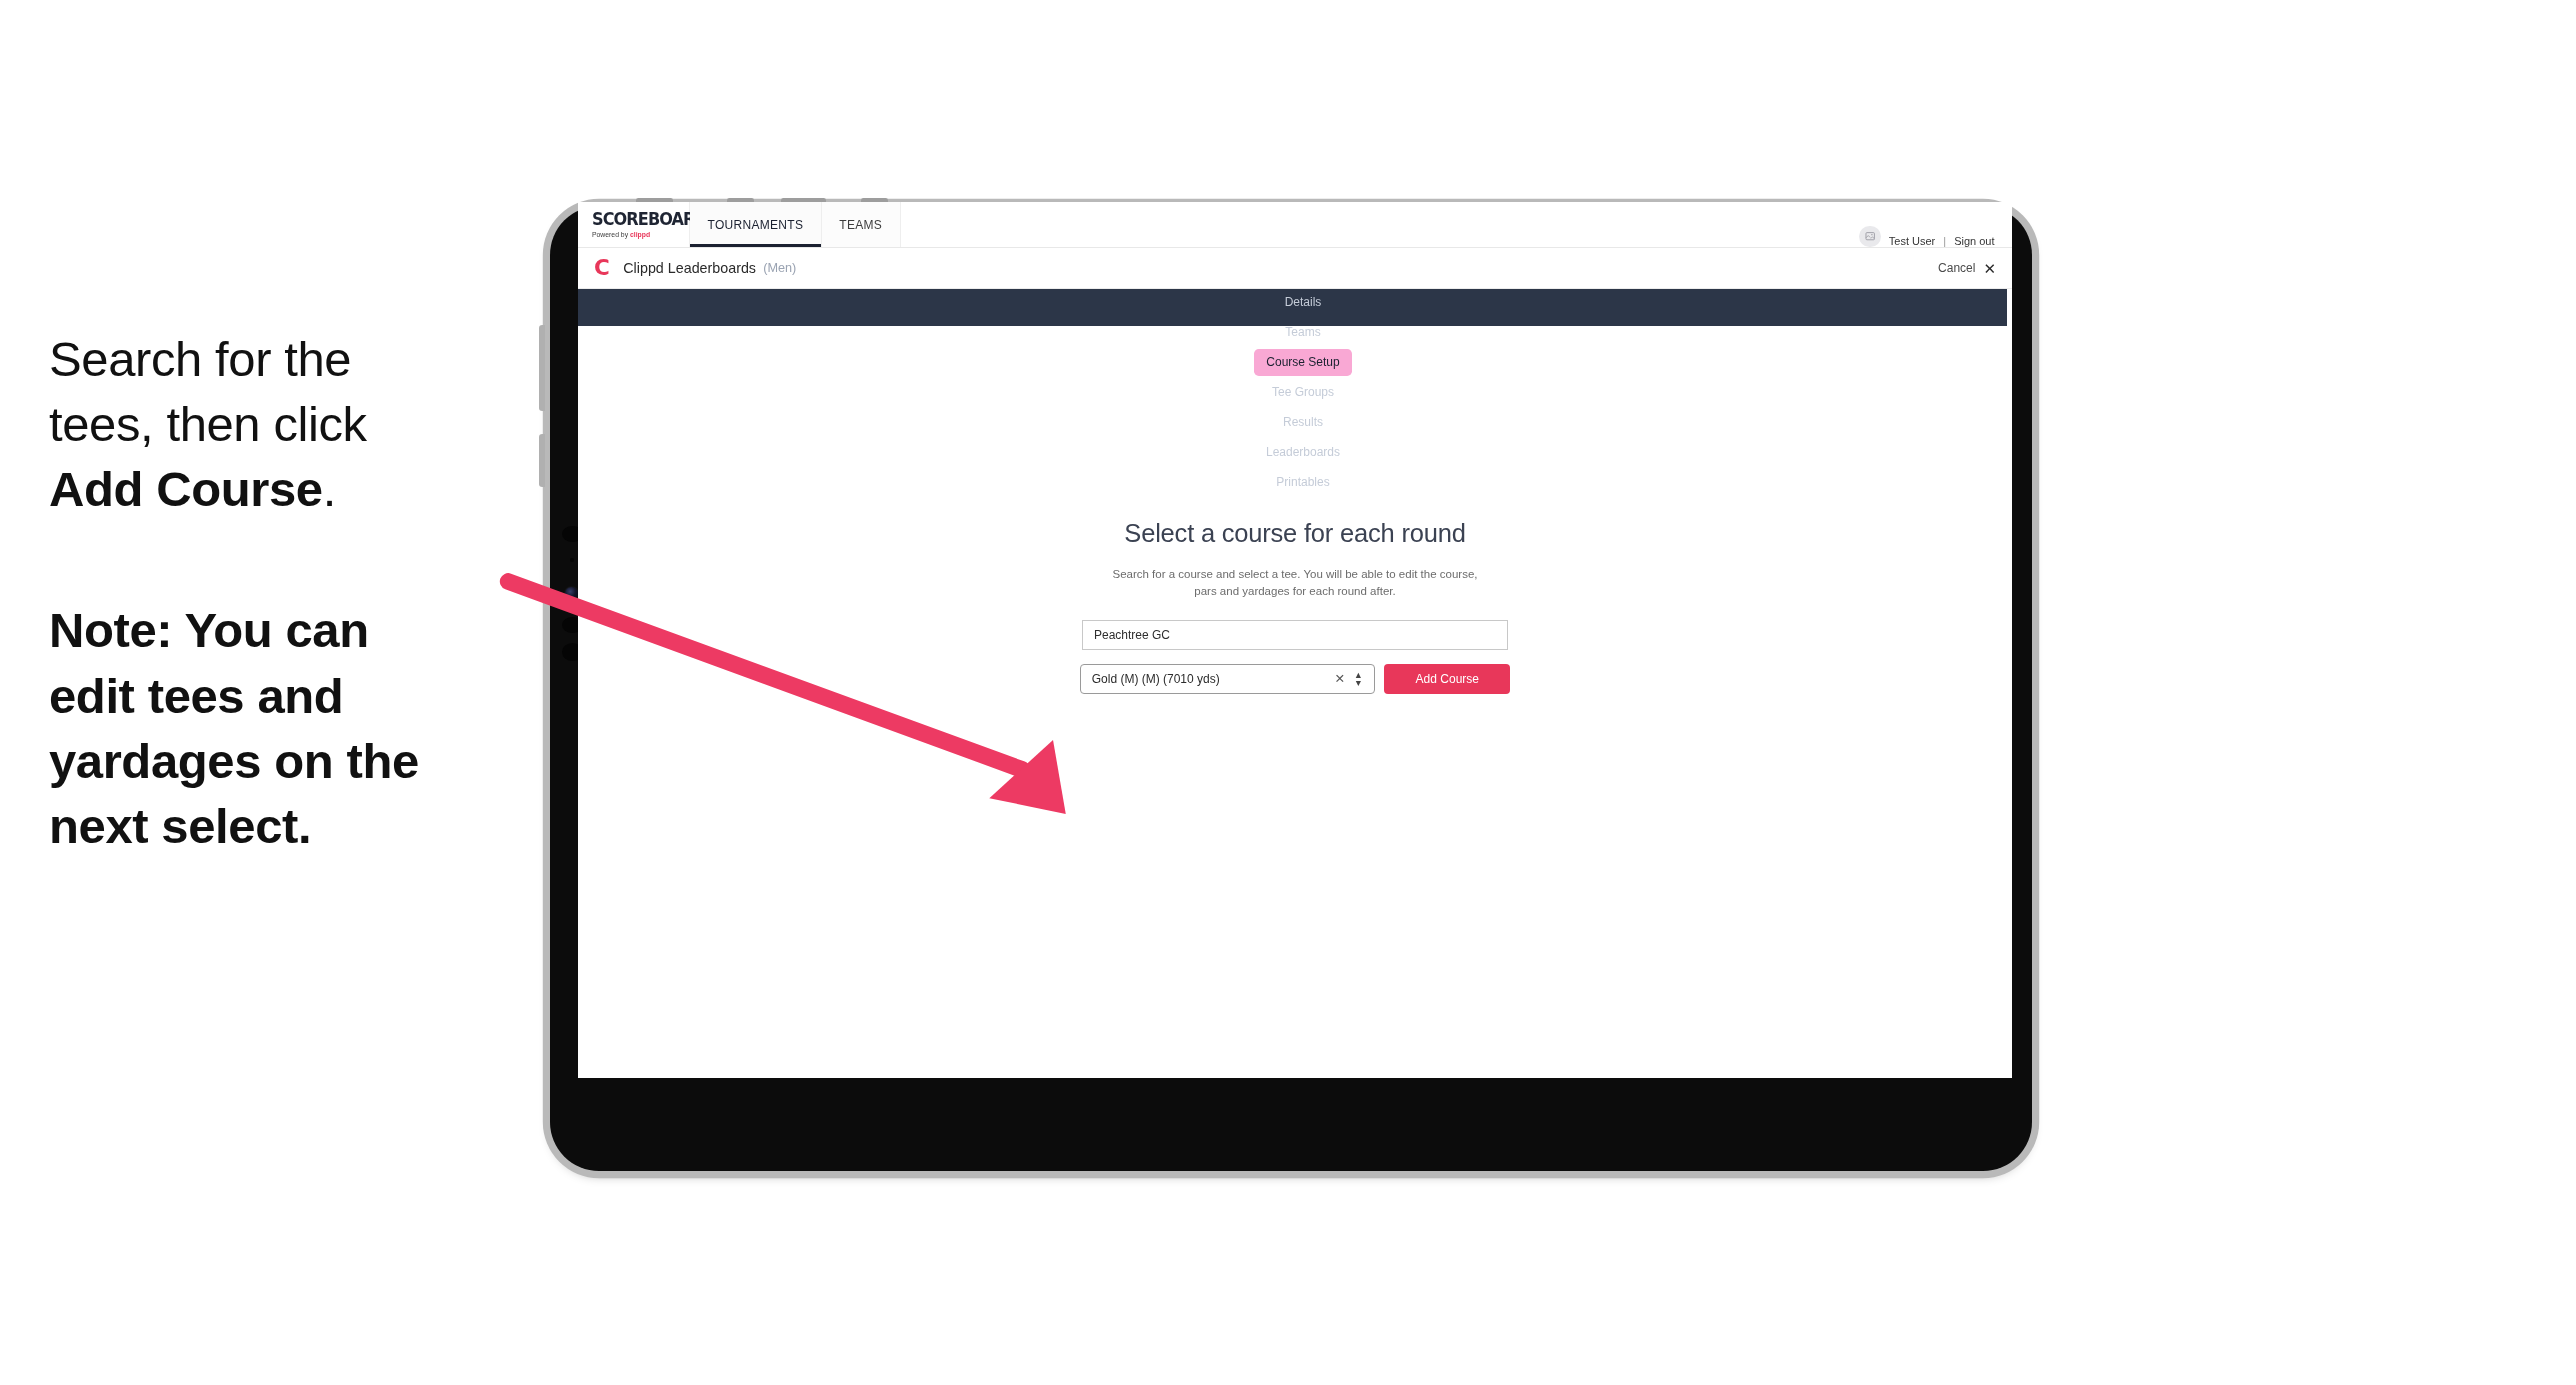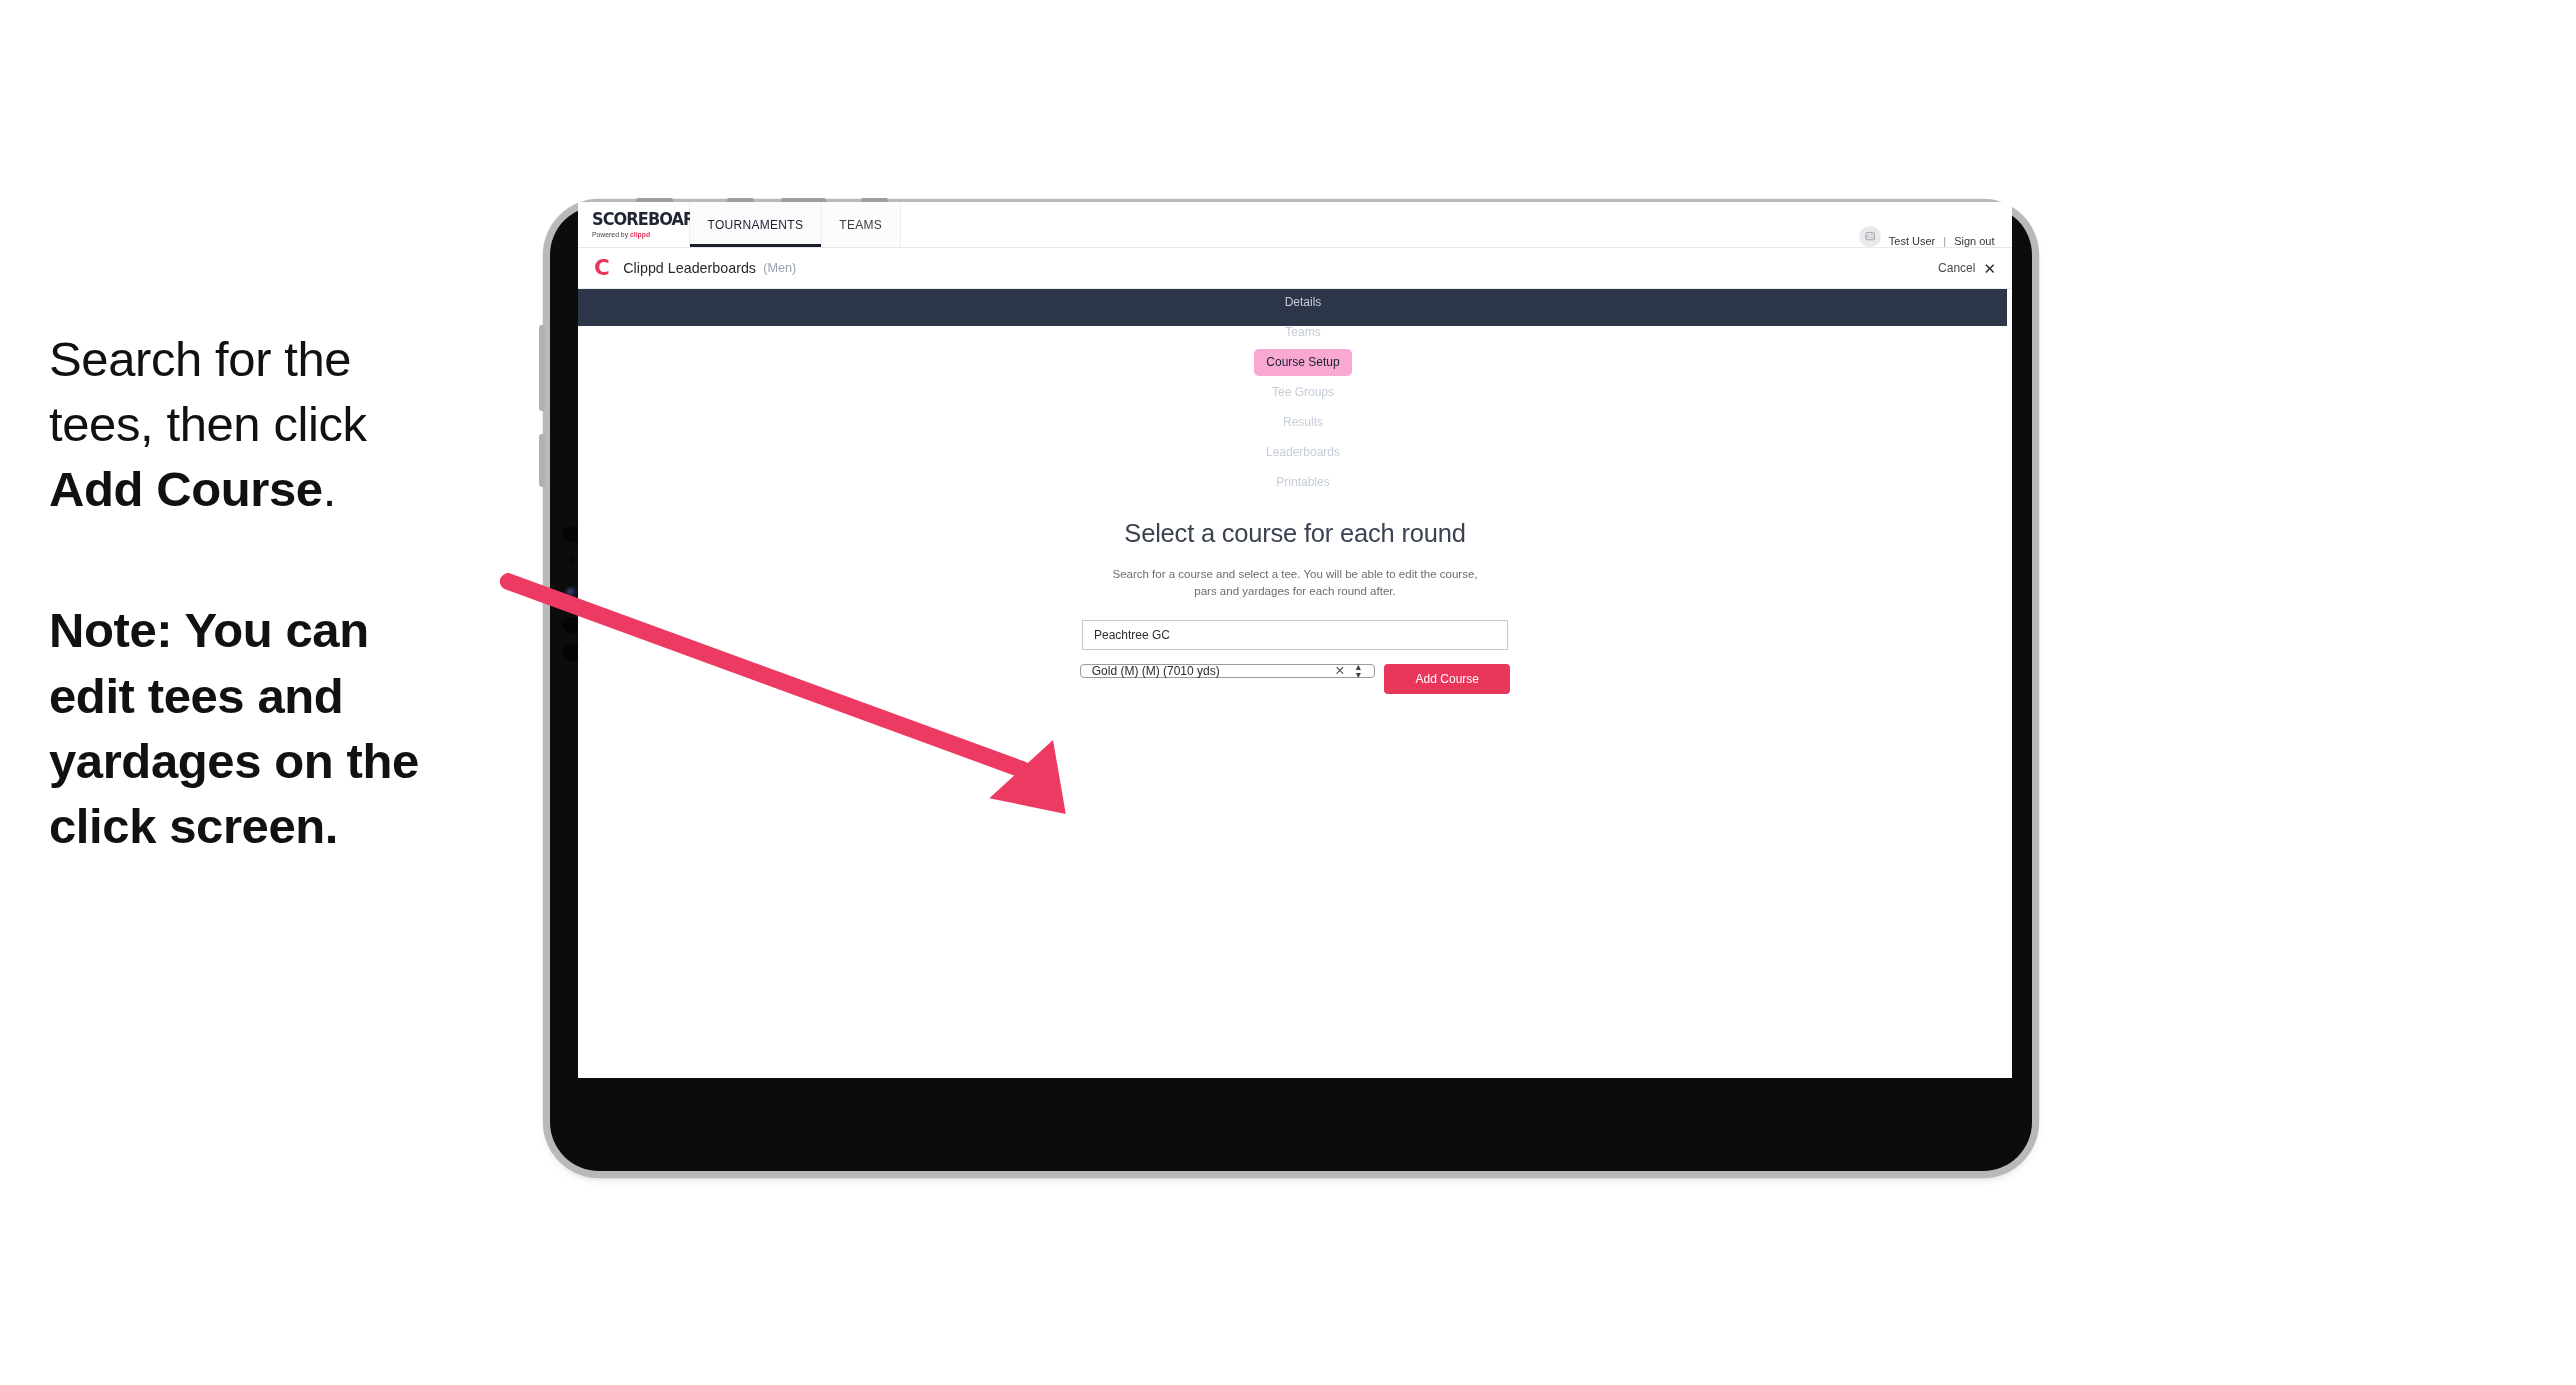--- a/index.html
+++ b/index.html
@@ -147,21 +147,21 @@
   .search-input {
     width:426px; height:30px; border:0.8px solid #c8c8c8; border-radius:0;
     background:#fff; font-size:12px; color:#2e2e2e; padding:0 11px;
     font-family:"Liberation Sans", sans-serif; text-align:left; display:block;
     margin:0 auto 14.3px;
   }
   .search-input::placeholder { color:#9e9e9e; }
 
   .row2 { display:flex; justify-content:center; gap:9.6px; }
   .tee-select {
-    position:relative; width:295px; height:14px; border:0.8px solid #9a9a9a;
+    position:relative; width:295px; height:30px; border:0.8px solid #9a9a9a;
     border-radius:4px; background:#fff; display:flex; align-items:center;
     padding:0 11px; cursor:pointer;
   }
   .tee-value { font-size:12px; color:#2b2b2b; }
   .tee-icons {
     margin-left:auto; display:flex; align-items:center; gap:8.8px;
   }
   .tee-clear { font-size:12.7px; color:#555; line-height:1; cursor:pointer; }
   .tee-steps {
     display:flex; flex-direction:column; align-items:center;
@@ -182,21 +182,21 @@
 <div id="stage">
 
   <div class="instructions">
     <p>Search for the</p>
     <p>tees, then click</p>
     <p><span class="b">Add Course</span><span>.</span></p>
     <div class="note">
       <p>Note: You can</p>
       <p>edit tees and</p>
       <p>yardages on the</p>
-      <p>click screen.</p>
+      <p>next select.</p>
     </div>
   </div>
 
   <div id="tablet">
 
     <div class="edge-bump bump-top" style="left:86px;"></div>
     <div class="edge-bump bump-top" style="left:177px; width:27px;"></div>
     <div class="edge-bump bump-top" style="left:231px; width:45px;"></div>
     <div class="edge-bump bump-top" style="left:311px; width:27px;"></div>
 

